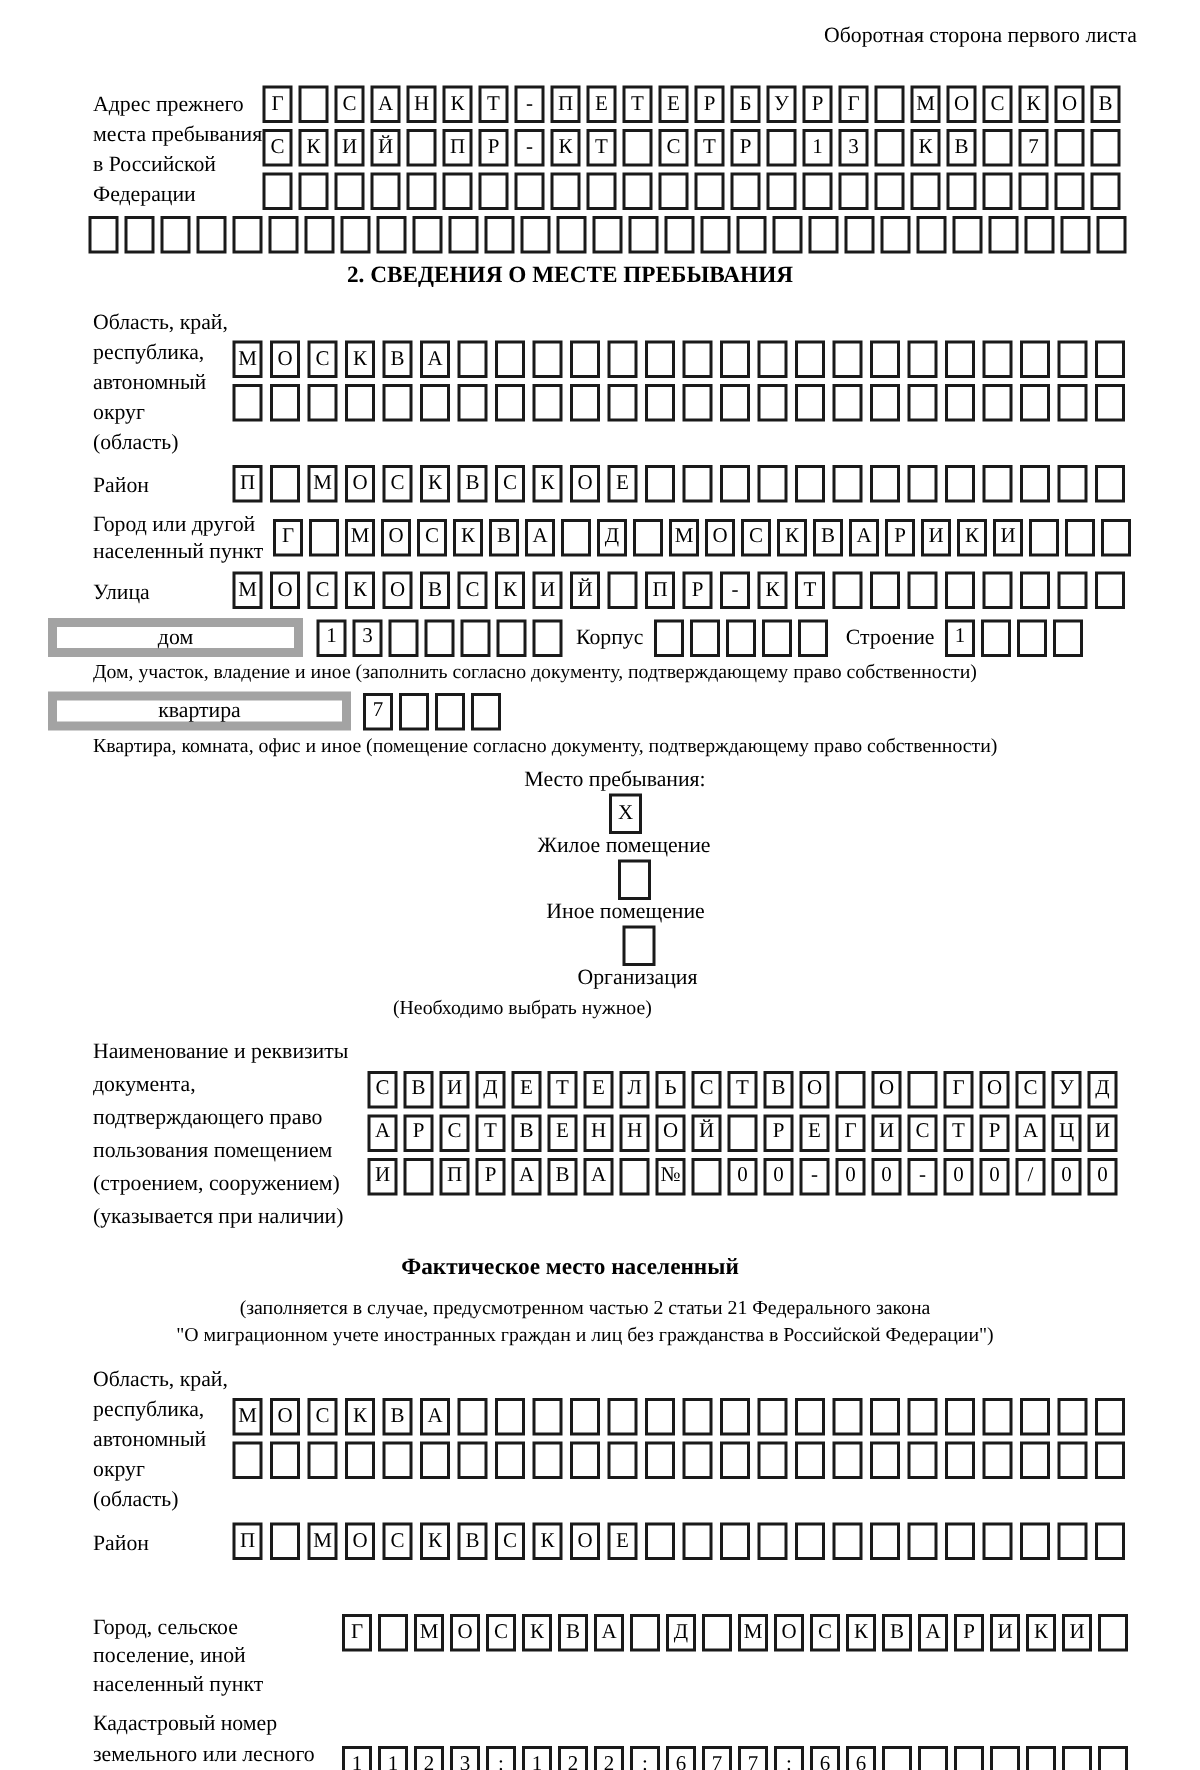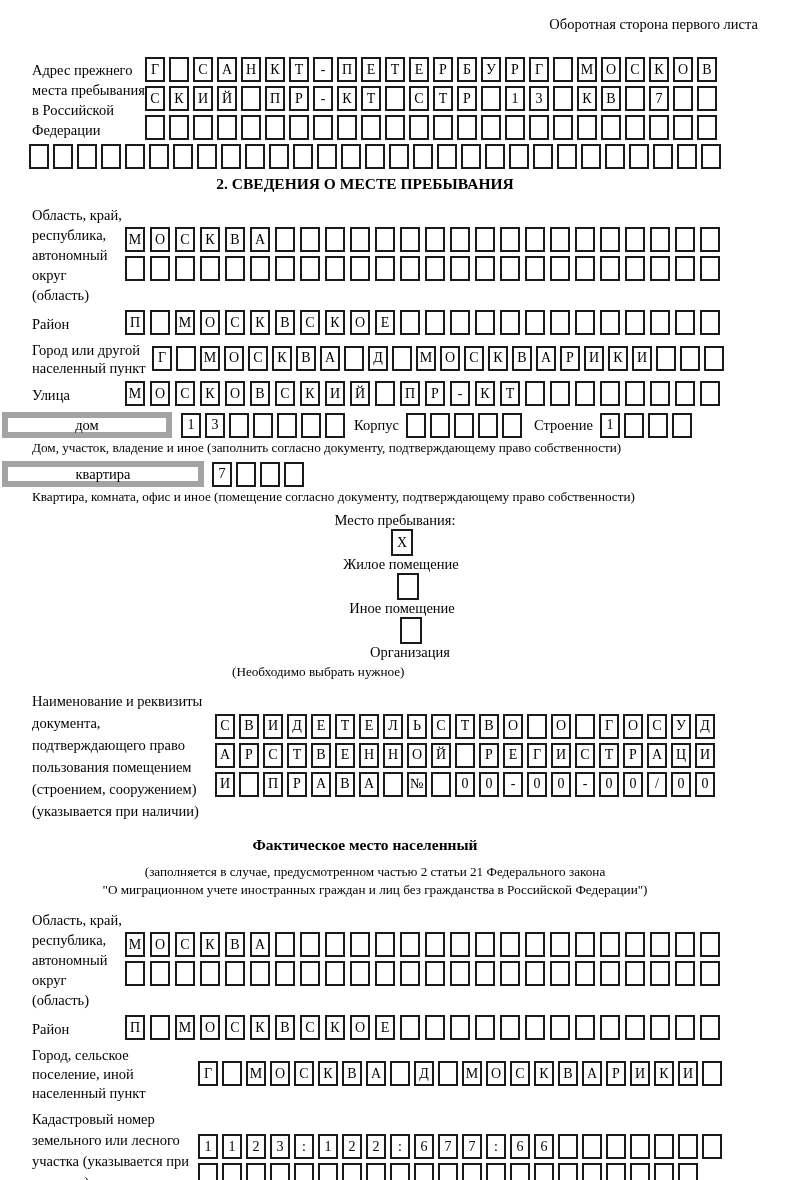--- a/index.html
+++ b/index.html
@@ -1,21 +1,21 @@
 <!DOCTYPE html>
 <html><head>
 <meta charset="utf-8">
 <style>
   * { box-sizing: border-box; }
   html, body { margin: 0; padding: 0; background: #fff; }
   .page {
     width: 800px; height: 1180px; overflow: hidden; position: relative;
     background: #fff; color: #000;
     font-family: "Liberation Serif", "DejaVu Serif", serif;
-    padding: 0 42px 0 32px;
+    padding: 0 42px 0 62px;
   }
   .hdr-note { text-align: right; font-size: 14.5px; margin: 16px 0 24px; }
 
   .fieldblock { display: flex; align-items: center; }
   .flabel { font-size: 14.5px; line-height: 20px; flex: 0 0 auto; padding-top: 2px; }
   .rows { display: flex; flex-direction: column; gap: 4px; }
 
   .cellrow { display: flex; gap: 4px; }
   .cellrow.p25 { gap: 5px; }
   .cell {
@@ -538,21 +538,21 @@
         <div class="cell"></div>
         <div class="cell"></div>
         <div class="cell"></div>
         <div class="cell"></div>
         <div class="cell"></div>
         <div class="cell"></div>
       </div>
   </div>
 
   <div class="fieldblock" style="margin-top:4px;">
-    <div class="flabel w166" style="line-height:19px;">Город, сельское поселение, иной населенный пункт</div>
+    <div class="flabel w166" style="line-height:19px;margin-top:30px;">Город, сельское поселение, иной населенный пункт</div>
     <div class="cellrow">
         <div class="cell">Г</div>
         <div class="cell"></div>
         <div class="cell">М</div>
         <div class="cell">О</div>
         <div class="cell">С</div>
         <div class="cell">К</div>
         <div class="cell">В</div>
         <div class="cell">А</div>
         <div class="cell"></div>

